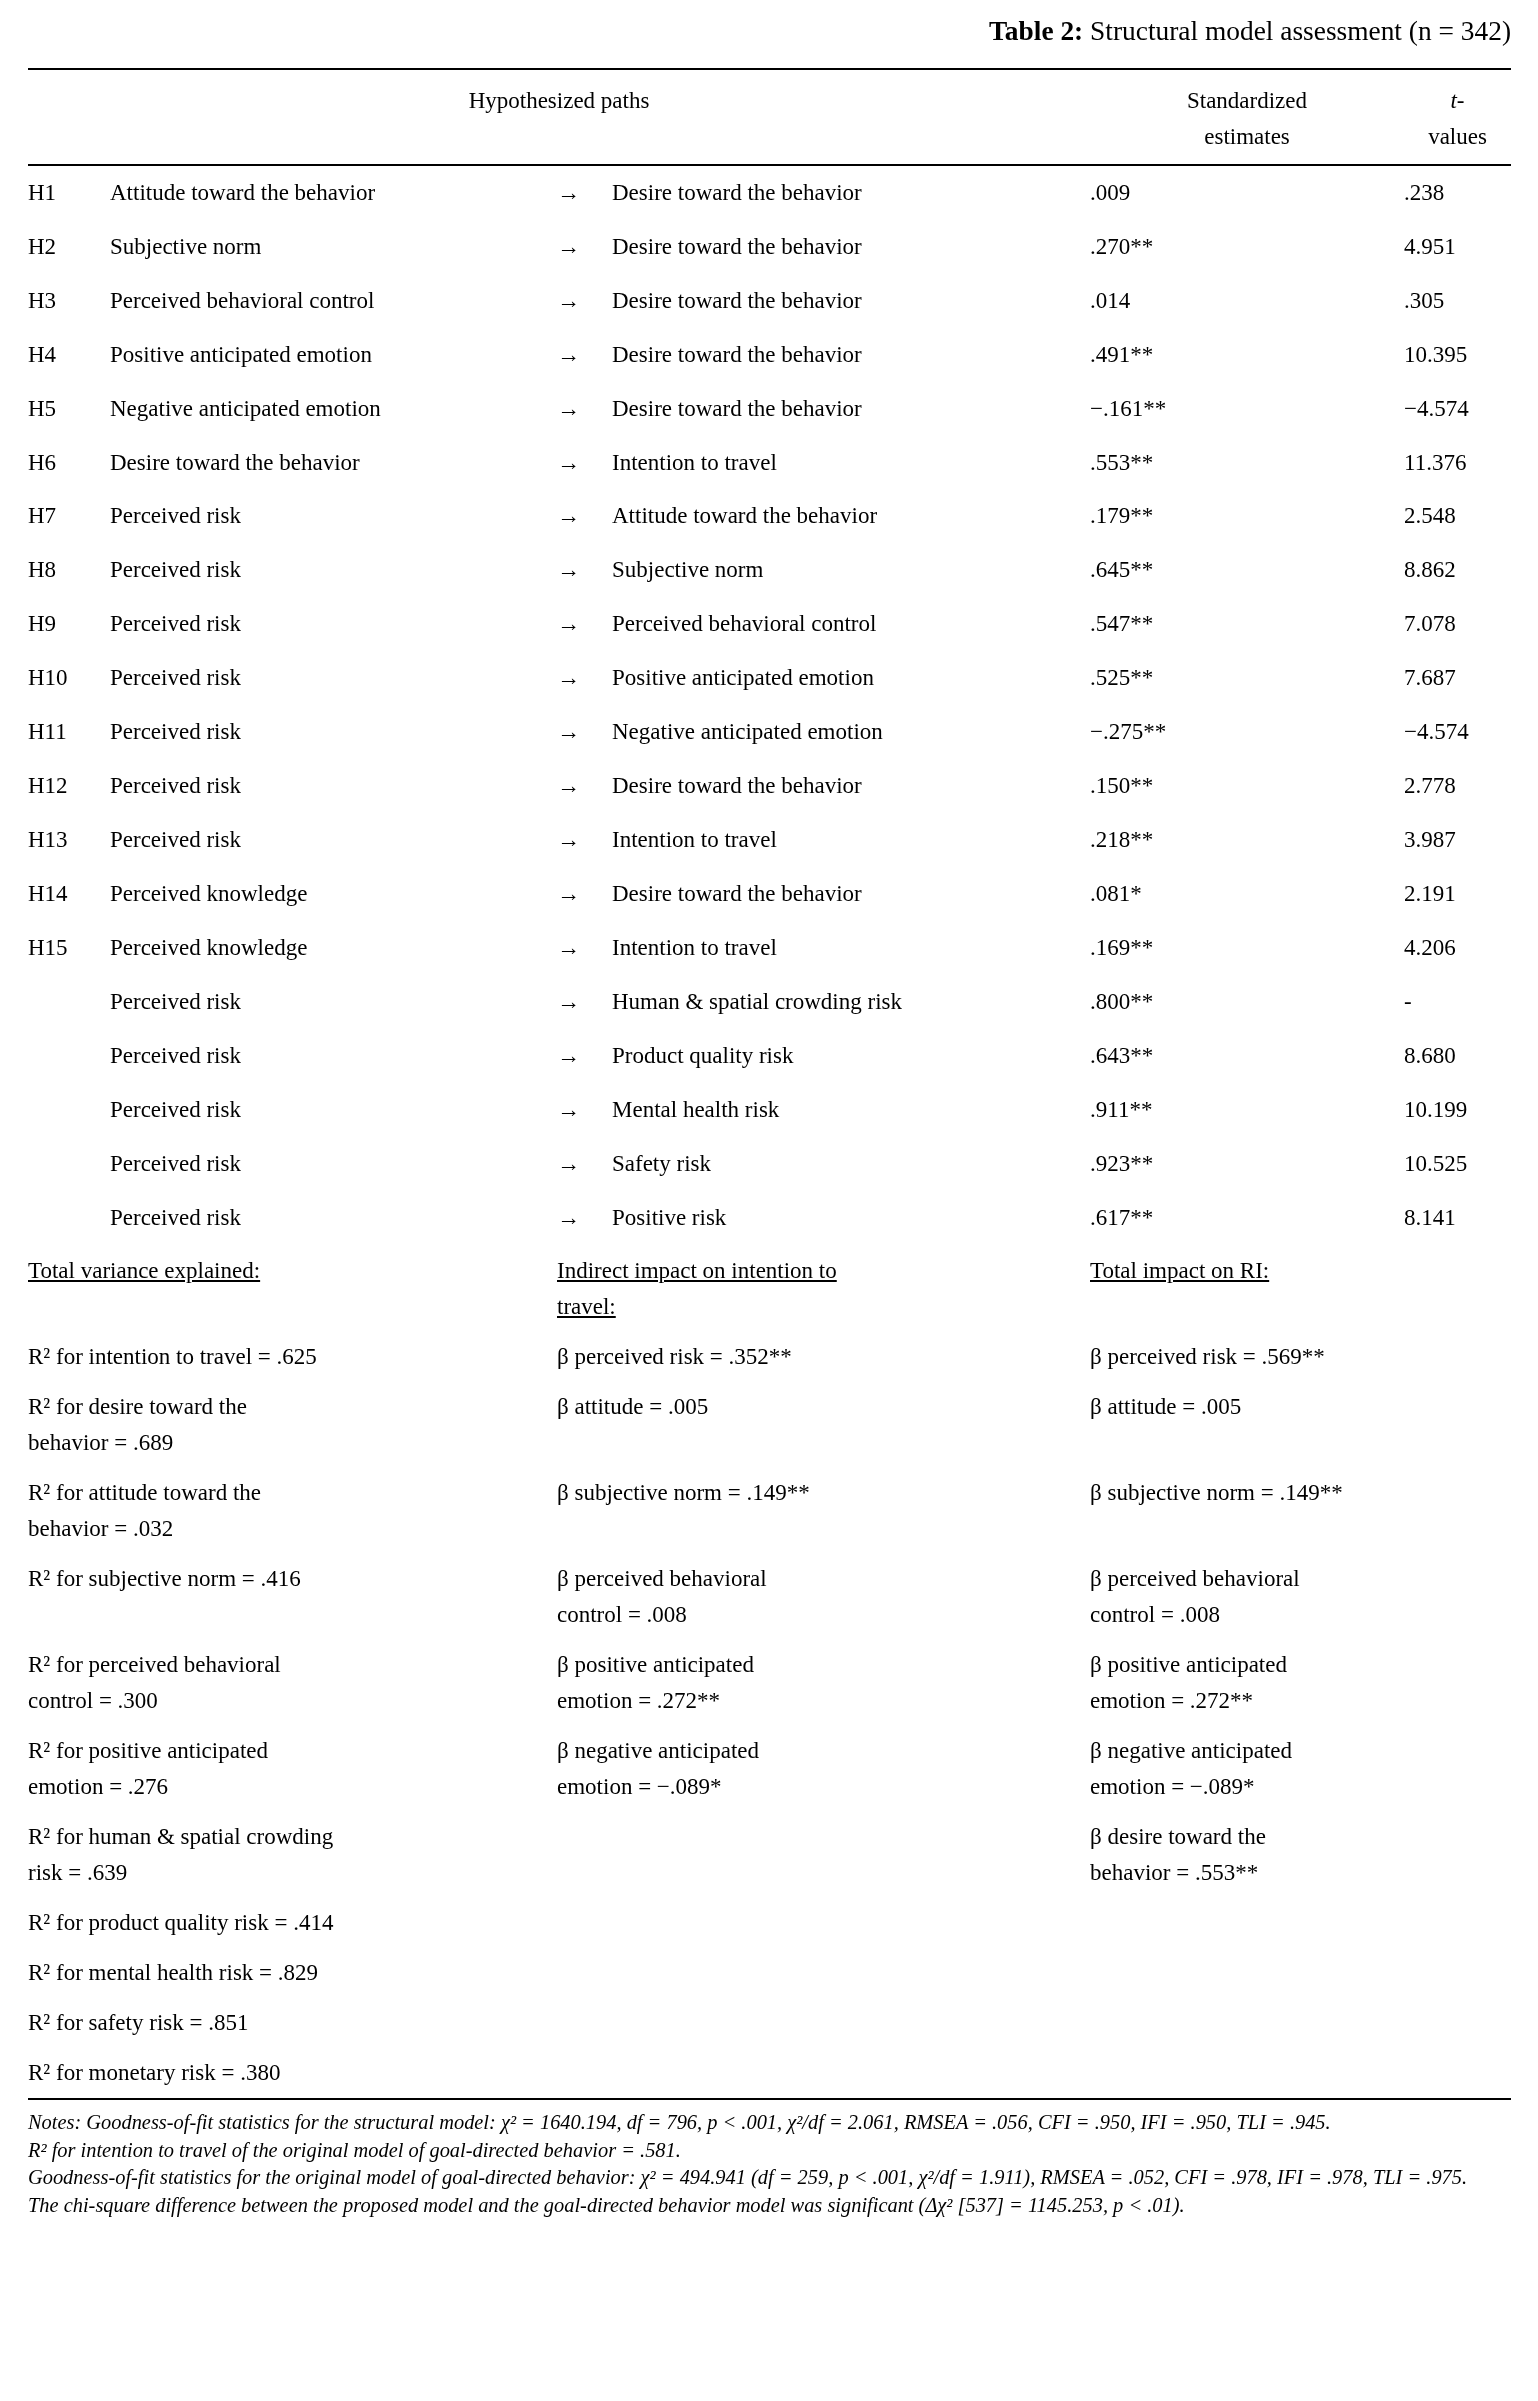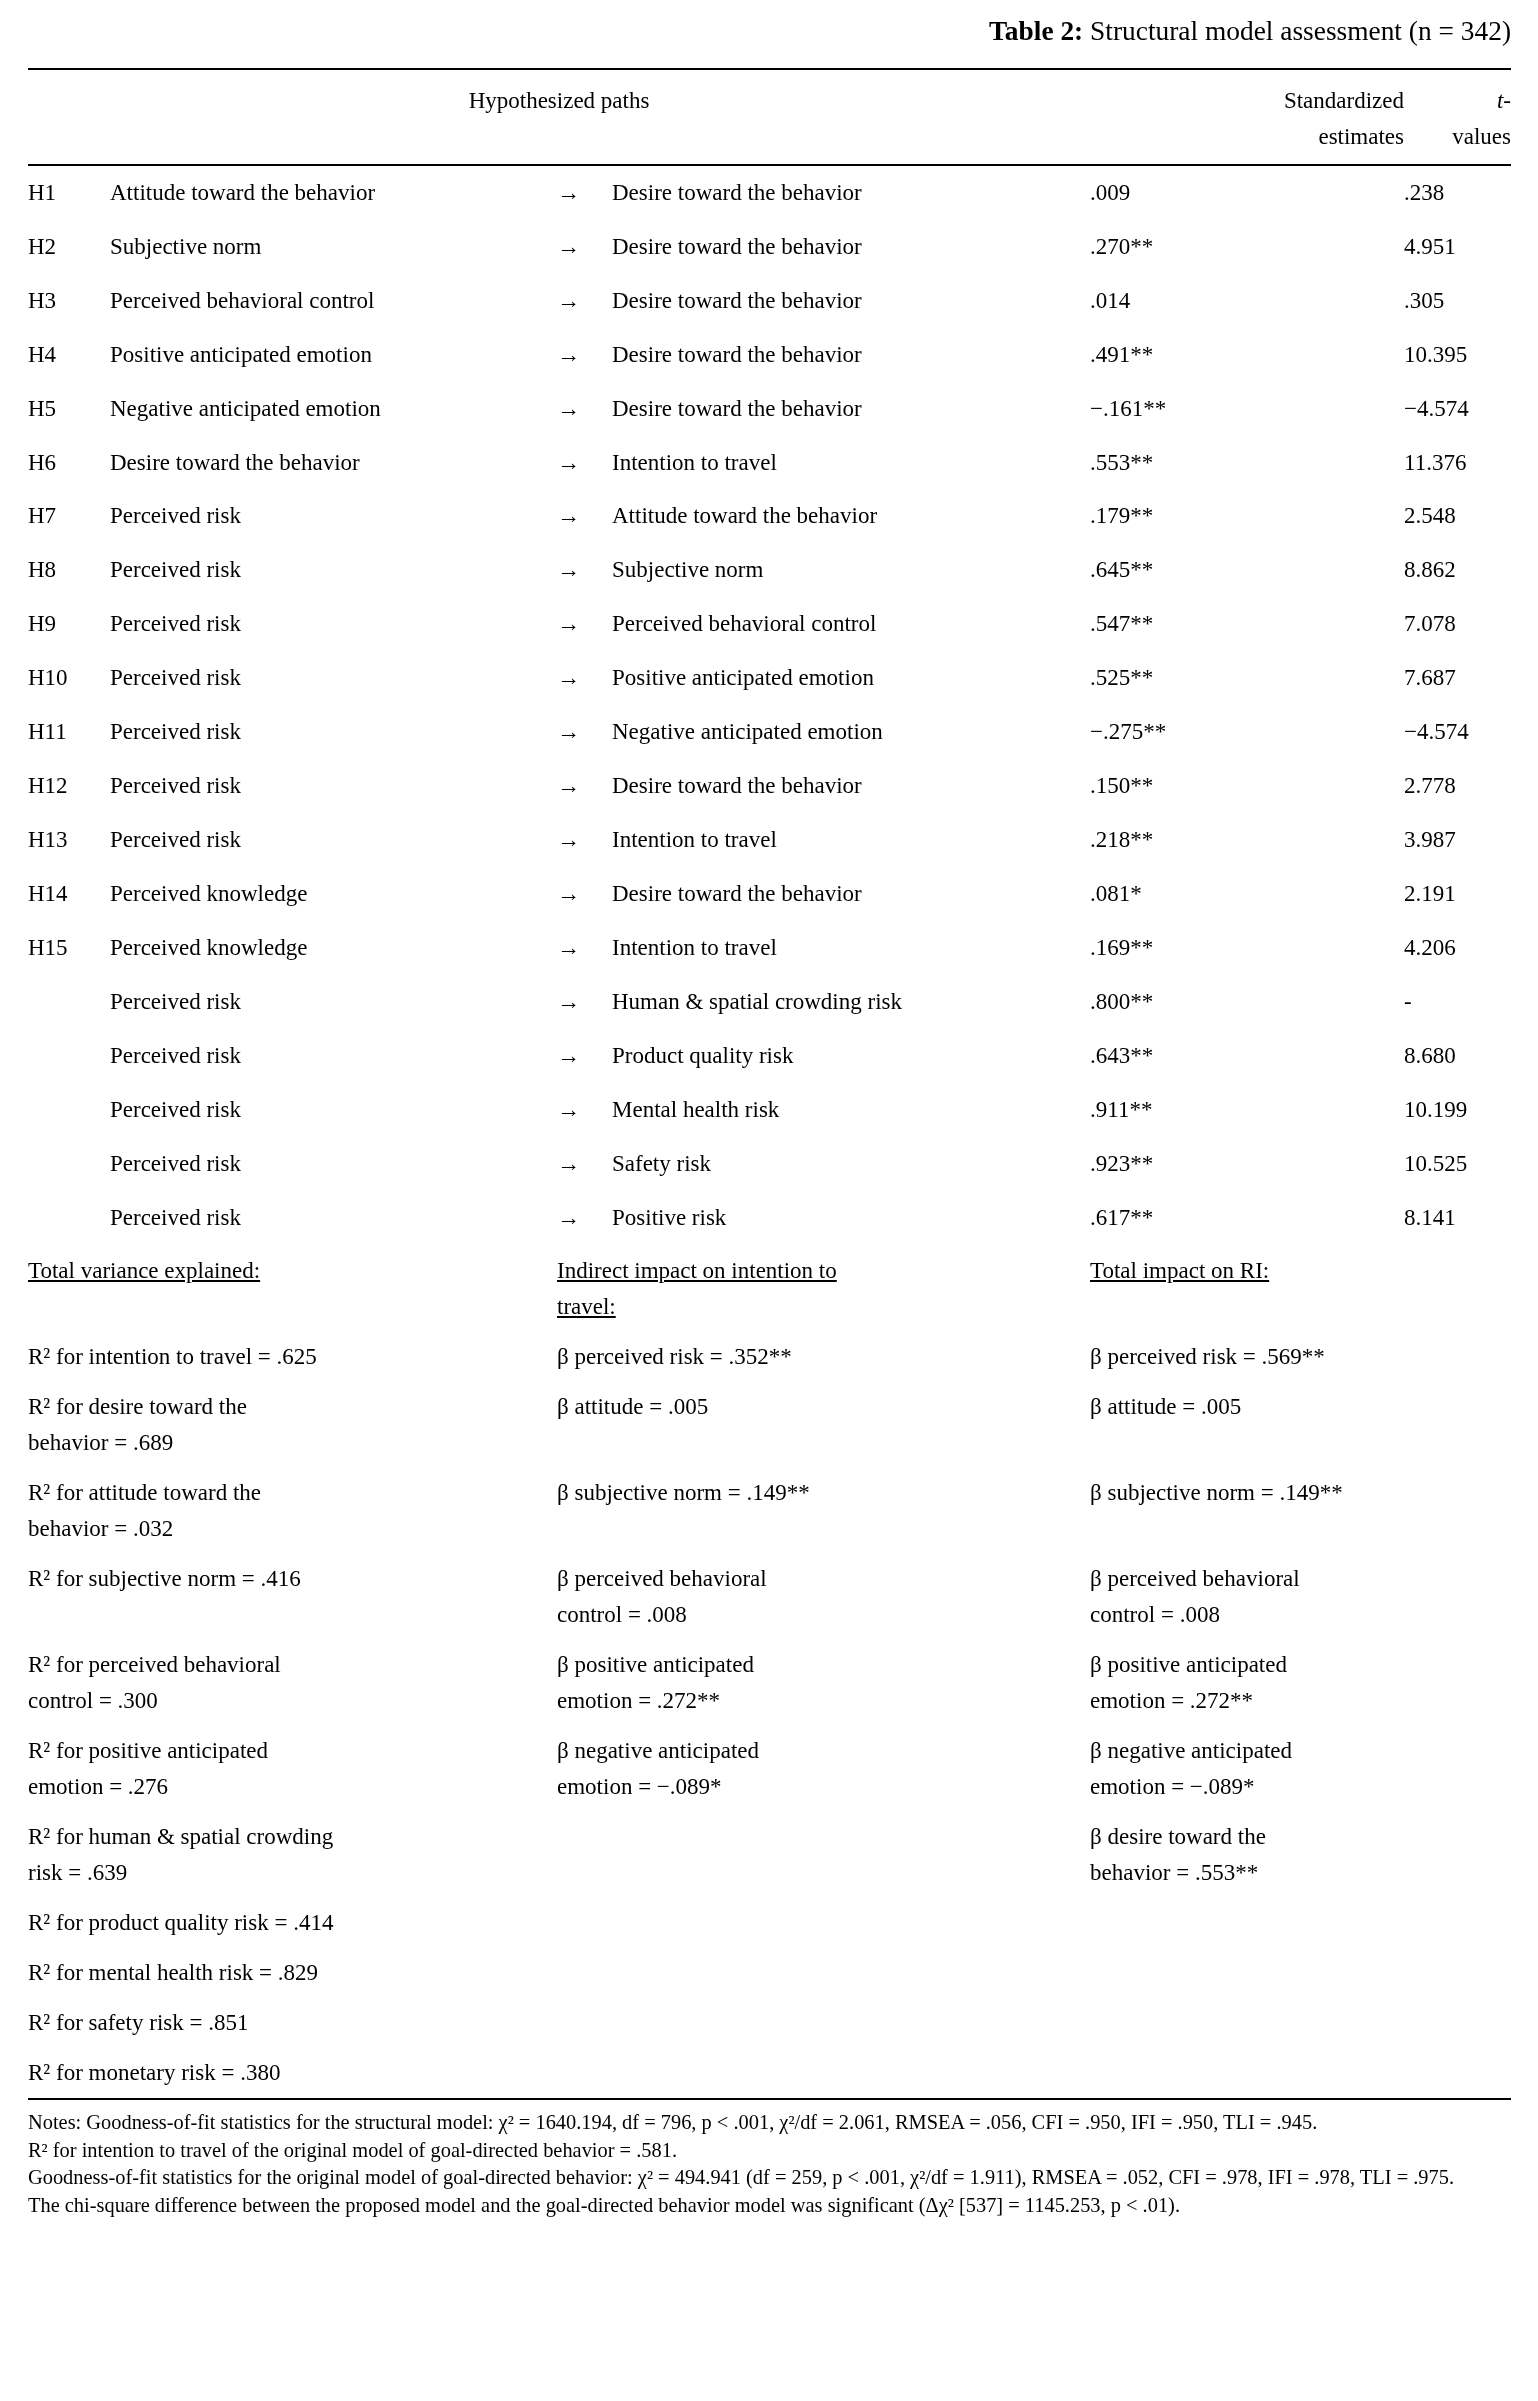--- a/index.html
+++ b/index.html
@@ -35,21 +35,21 @@
   }
   col.c-h   { width: 82px; }
   col.c-from{ width: 447px; }
   col.c-arr { width: 55px;  }
   col.c-to  { width: 478px; }
   col.c-est { width: 314px; }
   col.c-t   { width: 107px; }
 
   thead th {
     font-weight: normal;
-    text-align: right;
+    text-align: center;
     vertical-align: top;
     padding: 12.5px 0 9.4px 0;
     line-height: 36px;
     border-bottom: 2.4px solid #000;
   }
   th.c-paths { text-align: center; }
   .italic { font-style: italic; }
 
   tbody.paths td {
     padding: 8.6px 0 9.4px 0;
@@ -68,21 +68,21 @@
     text-decoration: underline;
     white-space: pre-line;
   }
 
   .notes {
     width: 1482px;
     padding-top: 9.4px;
     font-size: 20.4px;
     line-height: 26px;
   }
-  .notes .note-line { margin: 0 0 1.6px 0; }
+  .notes .note-line { margin: 0 0 1.6px 0; font-style: italic; }
 </style>
 </head>
 <body>
 
 <div class="page">
 
   <div class="table-title">
     <span class="bold">Table 2:</span>
     <span>Structural model assessment (n = 342)</span>
   </div>

